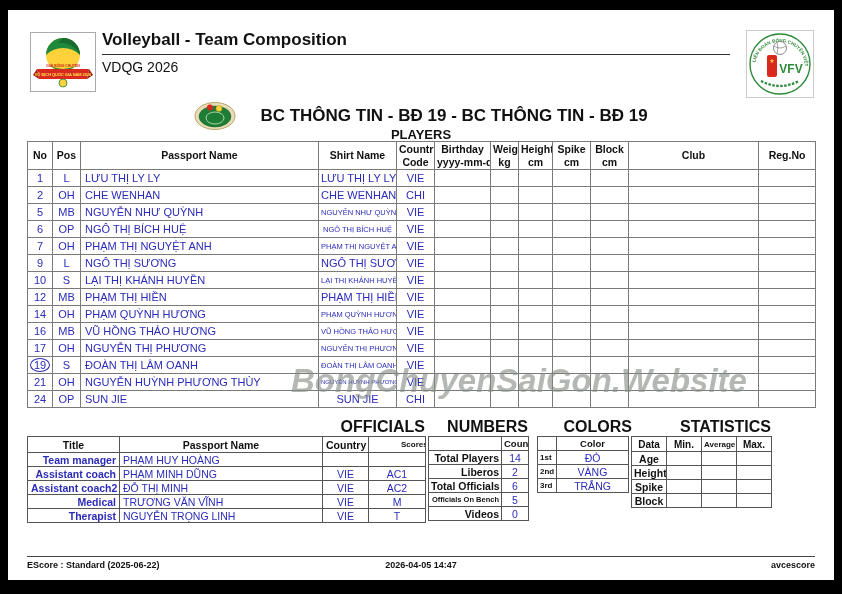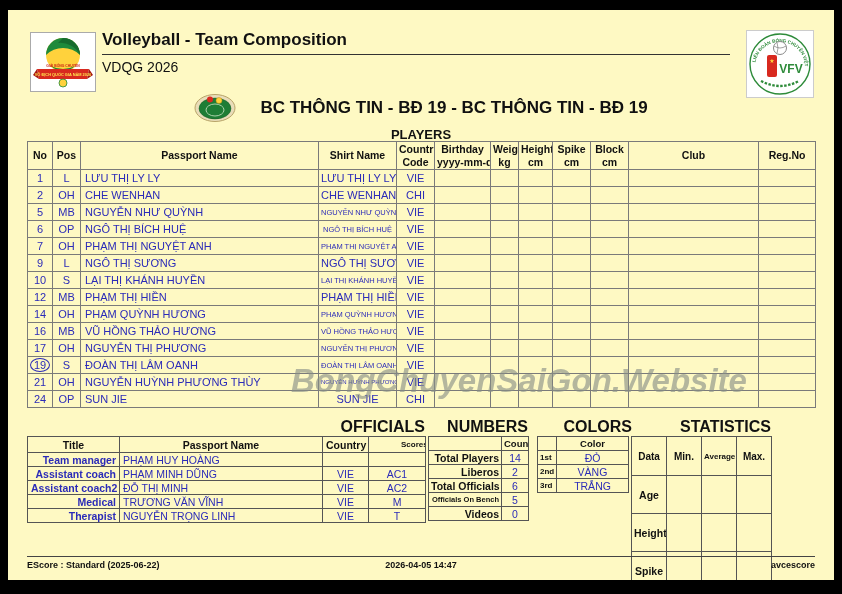--- a/index.html
+++ b/index.html
@@ -1,25 +1,25 @@
 <!DOCTYPE html>
 <html><head>
 <meta charset="utf-8">
 <style>
   html,body{margin:0;padding:0;background:#000;}
   .frame{position:relative;width:842px;height:594px;background:#000;font-family:"Liberation Sans",sans-serif;}
-  .page{position:absolute;left:8px;top:10px;width:826px;height:570px;background:#fef9c3;overflow:hidden;}
+  .page{position:absolute;left:8px;top:10px;width:826px;height:570px;background:#ffffff;overflow:hidden;}
   .blue{color:#2b2bb8;}
   
   .logo-left{position:absolute;left:22px;top:22px;width:64px;height:58px;border:1px solid #aaa;background:#fff;}
   .logo-right{position:absolute;left:738px;top:20px;width:66px;height:66px;border:1px solid #ccc;background:#fff;}
   .header-text{position:absolute;left:94px;top:20px;width:628px;}
   .header-title{font-size:17px;font-weight:bold;color:#111;padding-bottom:4px;border-bottom:1.5px solid #333;}
   .header-sub{font-size:14px;color:#111;margin-top:4px;}
-  .match-row{position:absolute;left:0;top:83px;width:100%;display:flex;align-items:center;justify-content:center;gap:24px;}
+  .match-row{position:absolute;left:0;top:91px;width:100%;display:flex;align-items:center;justify-content:center;gap:24px;}
   .match-title{font-size:17px;font-weight:bold;color:#111;}
   .players-heading{position:absolute;left:0;top:117px;width:100%;text-align:center;font-size:13px;font-weight:bold;color:#111;}
   
   table{border-collapse:collapse;table-layout:fixed;}
   .players-table{position:absolute;left:19px;top:131px;width:788px;}
   .players-table th,.players-table td{border:1px solid #7a7a7a;padding:0 2px;overflow:hidden;white-space:nowrap;}
   .players-table thead th{height:27px;font-size:10.5px;font-weight:bold;color:#111;text-align:center;line-height:1.15;}
   .players-table thead span{display:block;}
   .players-table tbody td{height:16px;font-size:11px;text-align:center;}
   .players-table td.c-name{text-align:left;padding-left:4px;}
@@ -42,21 +42,21 @@
   .numbers-table td{height:13px;font-size:10.5px;}
   .numbers-table td.n-label{text-align:right;font-weight:bold;color:#111;}
   .numbers-table td.n-count{text-align:center;}
   .colors-table{position:absolute;left:529px;top:426px;width:91px;}
   .colors-table th,.colors-table td{border:1px solid #555;padding:0 2px;overflow:hidden;white-space:nowrap;}
   .colors-table th{height:13px;font-size:9.5px;font-weight:bold;color:#111;text-align:center;}
   .colors-table td{height:13px;font-size:10.5px;}
   .colors-table td.k-rank{font-size:8px;font-weight:bold;color:#111;text-align:left;}
   .colors-table td.k-color{text-align:center;}
   .stats-table{position:absolute;left:623px;top:426px;width:140px;}
-  .stats-table th,.stats-table td{border:1px solid #555;padding:12px 2px;overflow:hidden;white-space:nowrap;}
+  .stats-table th,.stats-table td{border:1px solid #555;padding:0 2px;overflow:hidden;white-space:nowrap;}
   .stats-table th{height:14px;font-size:10px;font-weight:bold;color:#111;text-align:center;}
   .stats-table th.small-h{font-size:8px;}
   .stats-table td{height:13px;font-size:10.5px;}
   .stats-table td.s-label{text-align:center;font-weight:bold;color:#111;}
   
   .watermark{position:absolute;left:283px;top:352px;font-size:33px;font-style:italic;font-weight:bold;color:#878e87;opacity:.62;pointer-events:none;white-space:nowrap;z-index:5;}
   .footer-line{position:absolute;left:19px;top:546px;width:788px;border-top:1px solid #444;}
   .footer-left{position:absolute;left:19px;top:550px;font-size:9px;font-weight:bold;color:#111;}
   .footer-center{position:absolute;left:0;top:550px;width:100%;text-align:center;font-size:9px;font-weight:bold;color:#111;}
   .footer-right{position:absolute;right:19px;top:550px;font-size:9px;font-weight:bold;color:#111;}

